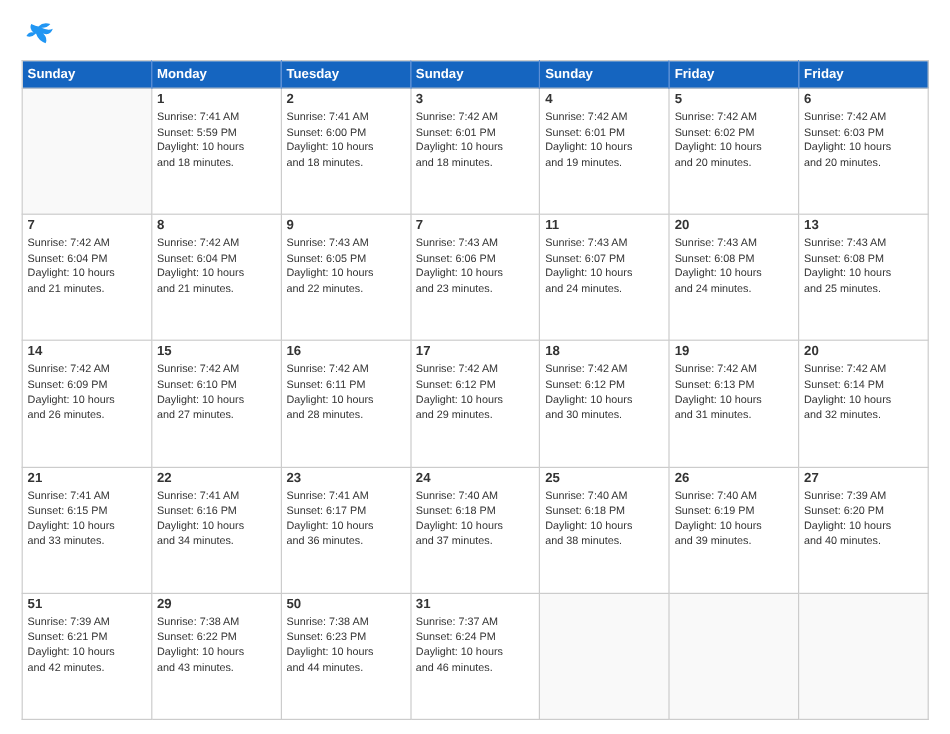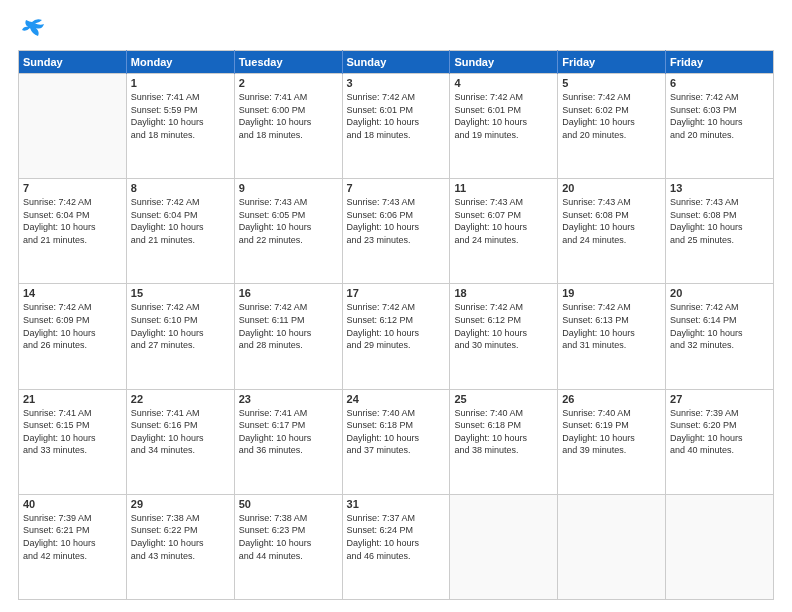--- a/index.html
+++ b/index.html
@@ -239,21 +239,21 @@
             <span class="day-number">26</span>
             <div class="day-info">Sunrise: 7:40 AM<br>Sunset: 6:19 PM<br>Daylight: 10 hours<br>and 39 minutes.</div>
           </td>
           <td>
             <span class="day-number">27</span>
             <div class="day-info">Sunrise: 7:39 AM<br>Sunset: 6:20 PM<br>Daylight: 10 hours<br>and 40 minutes.</div>
           </td>
         </tr>
         <tr>
           <td>
-            <span class="day-number">40</span>
+            <span class="day-number">51</span>
             <div class="day-info">Sunrise: 7:39 AM<br>Sunset: 6:21 PM<br>Daylight: 10 hours<br>and 42 minutes.</div>
           </td>
           <td>
             <span class="day-number">29</span>
             <div class="day-info">Sunrise: 7:38 AM<br>Sunset: 6:22 PM<br>Daylight: 10 hours<br>and 43 minutes.</div>
           </td>
           <td>
             <span class="day-number">50</span>
             <div class="day-info">Sunrise: 7:38 AM<br>Sunset: 6:23 PM<br>Daylight: 10 hours<br>and 44 minutes.</div>
           </td>

